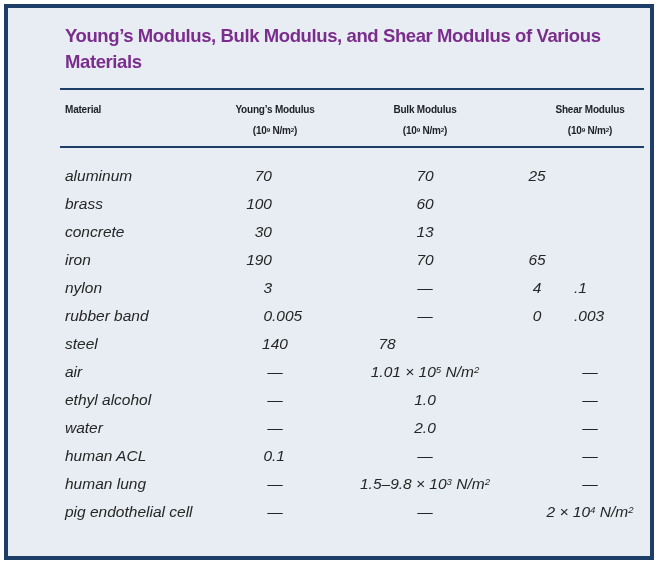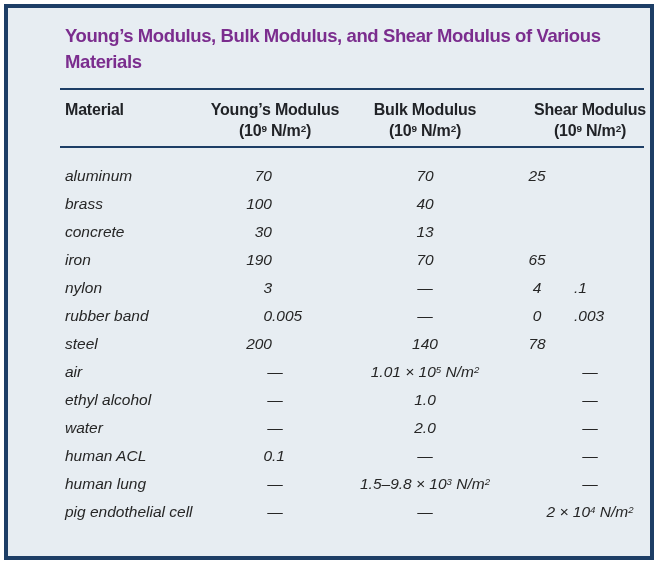--- a/index.html
+++ b/index.html
@@ -23,21 +23,21 @@
   .rule{height:2px;background:var(--navy);margin-left:12px;margin-right:6px;}
   .rule-title{margin-top:13px;}
   .rule-head{margin-top:5px;}
   .grid-row{
     display:grid;
     grid-template-columns:140px 150px 150px 180px;
     margin-left:12px;margin-right:6px;
   }
   .thead{margin-top:9px;}
   .thead .hcell{
-    font-weight:bold;font-size:16px;line-height:21px;letter-spacing:-0.2px;
+    font-weight:bold;font-size:10px;line-height:21px;letter-spacing:-0.2px;
     text-align:center;color:#212327;align-self:start;
   }
   .thead .hcell.col-material{text-align:left;padding-left:5px;}
   .tbody{margin-top:14px;font-style:italic;}
   .trow{display:grid;grid-template-columns:140px 150px 150px 180px;
     margin-left:12px;margin-right:6px;align-items:start;}
   .cell{font-size:15.5px;line-height:28px;}
   .cell.material{
     padding-left:11px;text-indent:-6px;max-width:134px;
   }
@@ -91,21 +91,21 @@
         </div>
       </div>
       <div class="trow">
         <div class="cell material">brass</div>
         <div class="cell col-young">
           <span class="num">
             <span class="ip">100</span>
             <span class="fp"></span>
           </span>
         </div>
-        <div class="cell center col-bulk">40</div>
+        <div class="cell center col-bulk">60</div>
       </div>
       <div class="trow">
         <div class="cell material">concrete</div>
         <div class="cell col-young">
           <span class="num">
             <span class="ip">30</span>
             <span class="fp"></span>
           </span>
         </div>
         <div class="cell center col-bulk">13</div>
@@ -153,26 +153,20 @@
         <div class="cell center col-bulk">—</div>
         <div class="cell col-shear">
           <span class="num">
             <span class="ip">0</span>
             <span class="fp">.003</span>
           </span>
         </div>
       </div>
       <div class="trow">
         <div class="cell material">steel</div>
-        <div class="cell col-young">
-          <span class="num">
-            <span class="ip">200</span>
-            <span class="fp"></span>
-          </span>
-        </div>
         <div class="cell center col-bulk">140</div>
         <div class="cell col-shear">
           <span class="num">
             <span class="ip">78</span>
             <span class="fp"></span>
           </span>
         </div>
       </div>
       <div class="trow">
         <div class="cell material">air</div>

